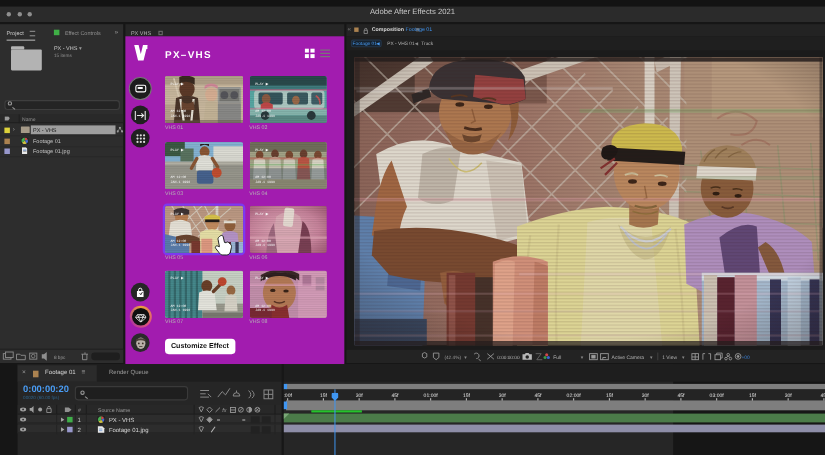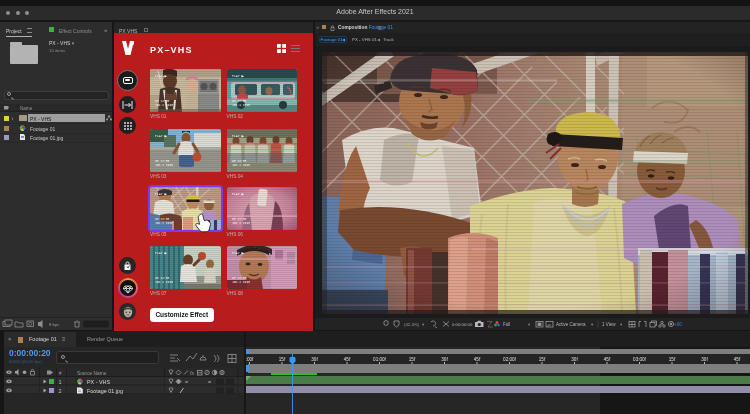--- a/index.html
+++ b/index.html
@@ -92,21 +92,21 @@
         <path d="M74 4 h6 M75 4 v5 h4 v-5 M76.5 3 h1.5" stroke="#8f8f8f" stroke-width="0.8" fill="none"></path>
         <rect x="83" y="2.5" width="26" height="7" rx="3" fill="#1e1e1e"></rect>
       </svg>
     </div>
   </div>
 
   <div class="abs" style="left:114px;top:22px;width:199px;height:308px;background:#262626">
     <div class="abs" style="left:5px;top:5.5px;font-size:5px;color:#b9b9b9">PX VHS</div>
     <div class="abs" style="left:30px;top:6px;width:4px;height:4px;border:1px solid #6a6a6a"></div>
 
-    <div class="abs" style="left:0;top:11px;width:199px;height:381px;background:#b91c1c">
+    <div class="abs" style="left:0;top:11px;width:199px;height:381px;background:#a21caf">
 
       <div class="abs" style="left:7px;top:7px;width:14px;height:16px">
         <svg width="14" height="16">
             <path d="M1 1 L5 1 L7 9 L9 1 L13 1 L9.5 15 L4.5 15 Z" fill="#fff"></path>
             <rect x="9.5" y="1" width="3.5" height="3.5" fill="#fff"></rect>
           </svg>
       </div>
       <div class="abs" style="left:3px;top:37px;width:21px;height:21px;border-radius:50%;background:#1c1c1c;border:1px solid #777"></div>
       <div class="abs" style="left:8.5px;top:43.5px;width:10px;height:7px;border:1px solid #fff;border-radius:2px"></div>
       <div class="abs" style="left:11px;top:46px;width:5px;height:2px;background:#fff;border-radius:1px"></div>
@@ -603,21 +603,21 @@
             <circle cx="349" cy="8" r="1.2"></circle>
             <path d="M347 5.5 l-1.5 1.5 M347 5.5 l1.5 1.5"></path>
           <circle cx="356" cy="6" r="2.6"></circle>
             <circle cx="356" cy="6" r="0.9" fill="#9a9a9a"></circle>
         </g>
         <text x="359" y="8" font-size="4.5" fill="#3a7fd4" font-family="Liberation Sans">+00</text>
       </svg>
     </div>
   </div>
 
-  <div class="abs" style="left:4px;top:331px;width:596px;height:83px;background:#262626">
+  <div class="abs" style="left:16px;top:331px;width:596px;height:83px;background:#262626">
     <div class="abs" style="left:0;top:0;width:750px;height:16px;background:#1e1e1e"></div>
     <div class="abs" style="left:0;top:1px;width:72px;height:15px;background:#2b2b2b"></div>
     <div class="abs" style="left:4px;top:4.5px;font-size:6px;color:#999">×</div>
     <div class="abs" style="left:13.5px;top:6px;width:5.5px;height:5.5px;background:#ab8250"></div>
     <div class="abs" style="left:25px;top:5px;font-size:5.5px;color:#d5d5d5">Footage 01</div>
     <div class="abs" style="left:58px;top:5px;font-size:6px;color:#999">≡</div>
     <div class="abs" style="left:83px;top:5px;font-size:5.5px;color:#9a9a9a">Render Queue</div>
 
     <div class="abs" style="left:5px;top:16.5px;font-size:8.5px;font-weight:bold;color:#4a9df5">0:00:00:20</div>
     <div class="abs" style="left:5px;top:28px;font-size:4.2px;color:#2d6086">00020 (60.00 fps)</div>

